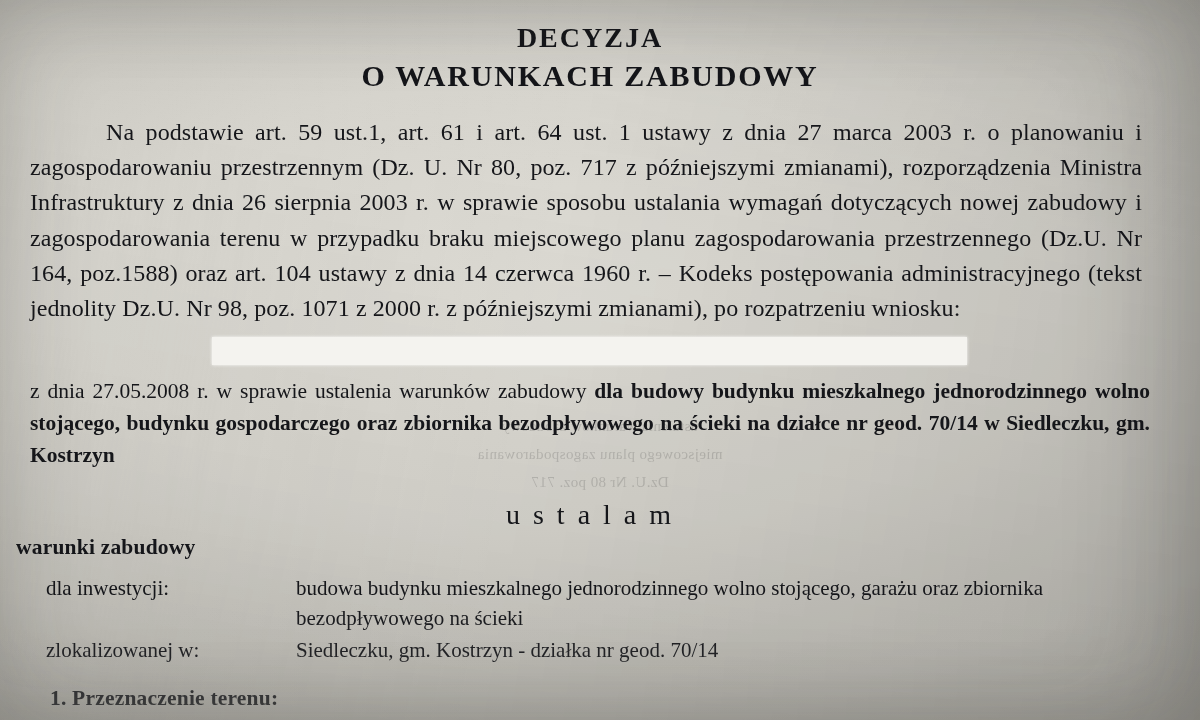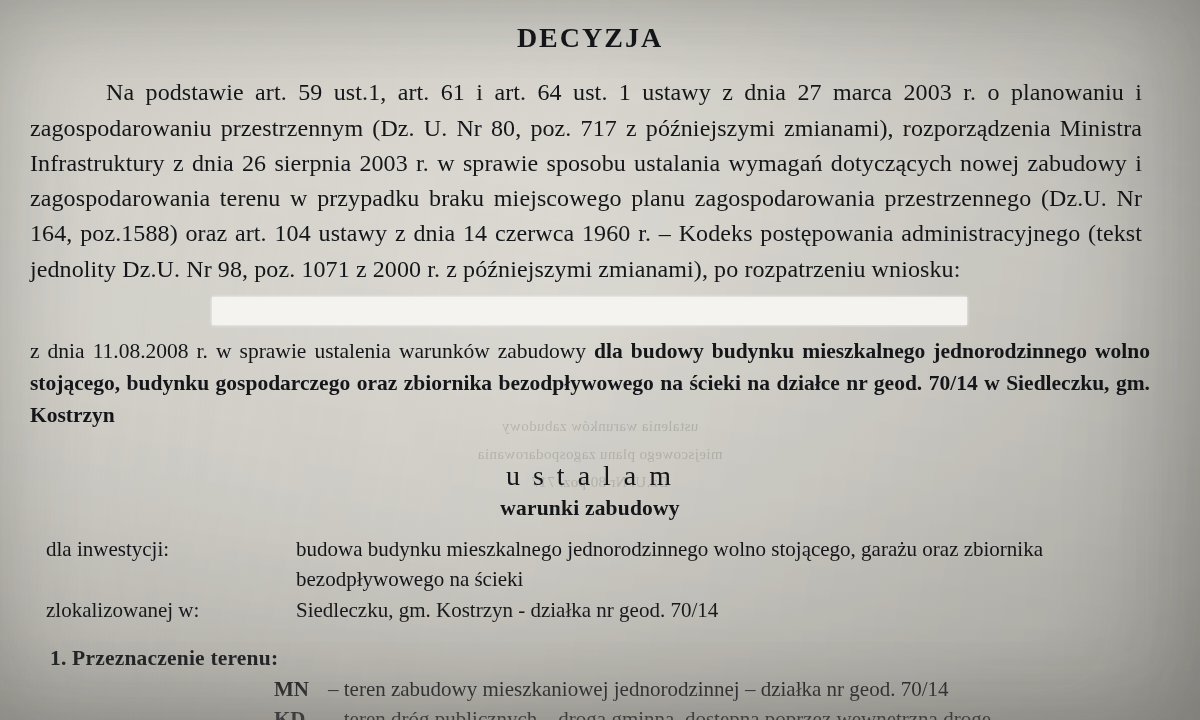--- a/index.html
+++ b/index.html
@@ -121,21 +121,20 @@
   }
   .subject-par b { font-weight: bold; }
 
   .center-sparse {
     text-align: center;
     font-size: 28px;
     letter-spacing: 3px;
     margin-top: 28px;
   }
   .center-bold {
-    text-align: center;
     font-size: 21.5px;
     font-weight: bold;
     margin-top: 4px;
     letter-spacing: .2px;
   }
 
   
   .defs {
     margin: 14px 0 0 30px;
     font-size: 21px;
@@ -195,30 +194,31 @@
 <div class="page">
 
   <div class="bleed" style="top:418px;">ustalenia warunków zabudowy</div>
   <div class="bleed" style="top:446px;">miejscowego planu zagospodarowania</div>
   <div class="bleed" style="top:474px;">Dz.U. Nr 80 poz. 717</div>
 
   <div class="sheet">
 
     <div class="title-block">
       <div class="title-line1">DECYZJA</div>
+      <div class="title-line2">O WARUNKACH ZABUDOWY</div>
     </div>
 
     <div class="legal-par"><span class="indent"></span><span>Na podstawie art. 59 ust.1, art. 61 i art. 64 ust. 1 ustawy z dnia 27 marca 2003 r. o planowaniu i zagospodarowaniu przestrzennym (Dz. U. Nr 80, poz. 717 z późniejszymi zmianami),  rozporządzenia Ministra Infrastruktury z dnia 26 sierpnia 2003 r. w sprawie sposobu ustalania wymagań dotyczących nowej zabudowy i zagospodarowania terenu w przypadku braku miejscowego planu zagospodarowania przestrzennego (Dz.U. Nr 164, poz.1588) oraz art. 104 ustawy z dnia 14 czerwca 1960 r. – Kodeks postępowania administracyjnego (tekst jednolity Dz.U. Nr 98, poz. 1071 z 2000 r. z późniejszymi zmianami), po rozpatrzeniu wniosku:</span></div>
 
     <div class="redaction">
       <div class="ghost"></div>
       <div class="bar"></div>
     </div>
 
-    <div class="subject-par"><span>z dnia 11.08.2008  r.  w  sprawie  ustalenia  warunków  zabudowy </span><b>dla  budowy  budynku  mieszkalnego jednorodzinnego wolno stojącego, budynku gospodarczego oraz zbiornika bezodpływowego na ścieki na działce nr geod. 70/14 w Siedleczku, gm. Kostrzyn</b></div>
+    <div class="subject-par"><span>z dnia 27.05.2008  r.  w  sprawie  ustalenia  warunków  zabudowy </span><b>dla  budowy  budynku  mieszkalnego jednorodzinnego wolno stojącego, budynku gospodarczego oraz zbiornika bezodpływowego na ścieki na działce nr geod. 70/14 w Siedleczku, gm. Kostrzyn</b></div>
 
     <div class="center-sparse">u s t a l a m</div>
     <div class="center-bold">warunki zabudowy</div>
 
     <div class="defs">
       <div class="def-row">
         <div class="def-label">dla inwestycji:</div>
         <div class="def-value">budowa budynku mieszkalnego jednorodzinnego wolno stojącego, garażu oraz zbiornika bezodpływowego na ścieki</div>
       </div>
       <div class="def-row">

